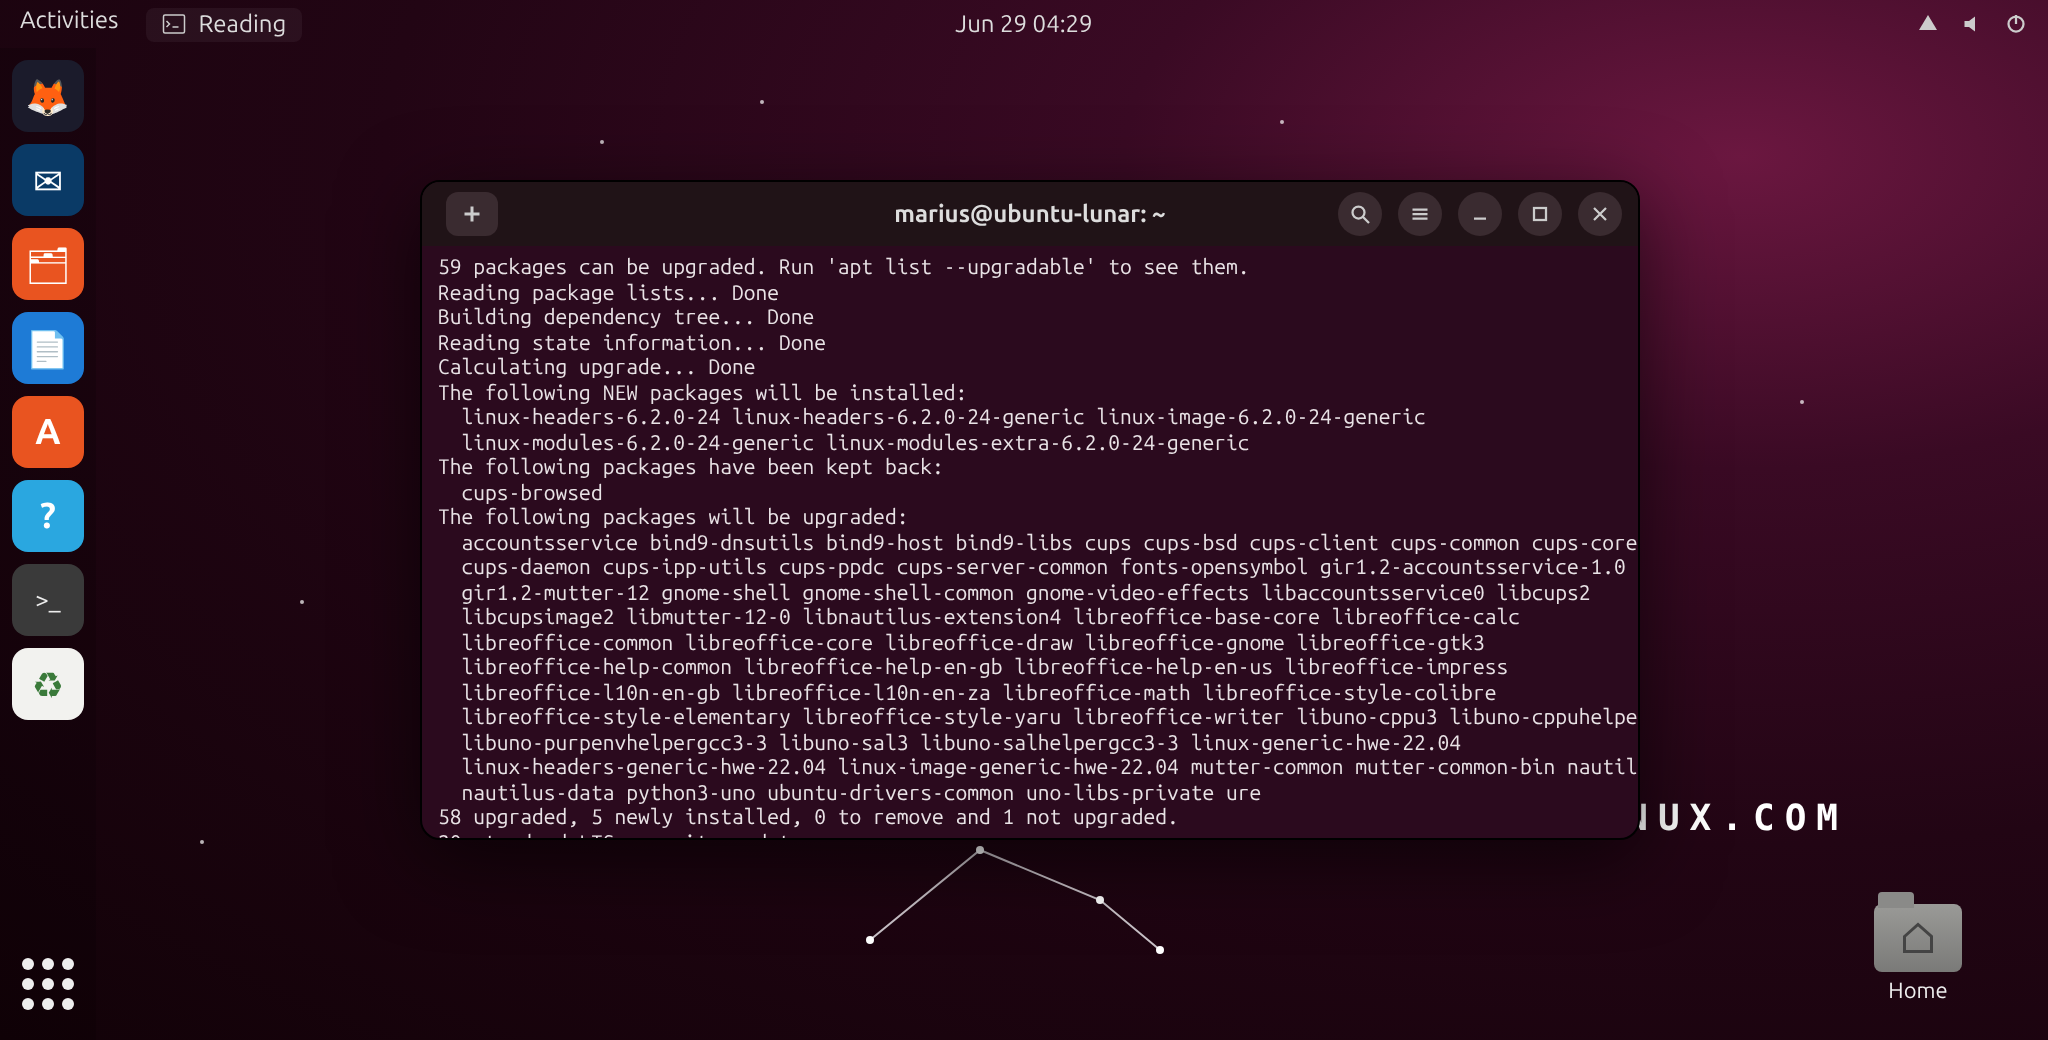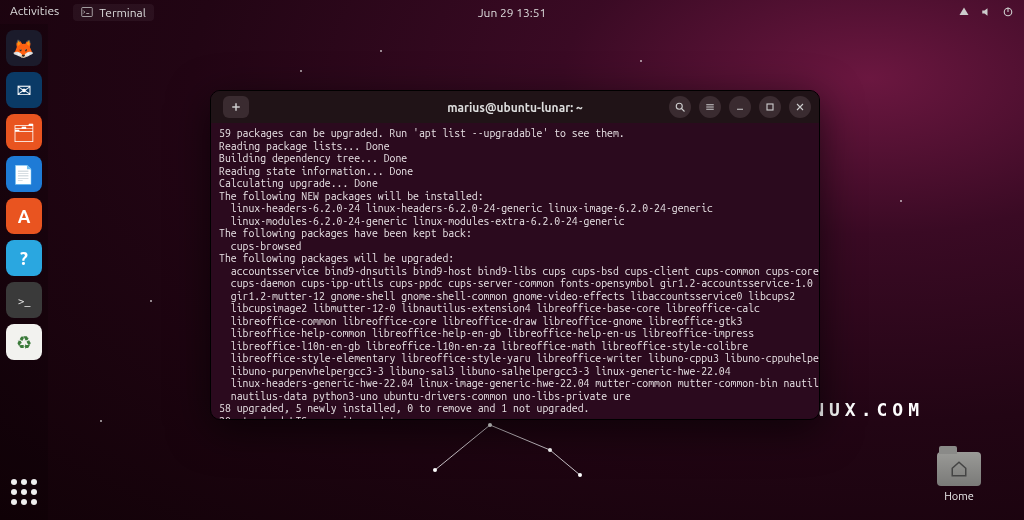--- a/index.html
+++ b/index.html
@@ -92,24 +92,24 @@
   </svg>
 
 <div class="topbar">
   <div class="left">
     <span>Activities</span>
     <span class="tab">
       <svg class="top-icon" viewBox="0 0 16 16">
           <rect x="1" y="2" width="14" height="12" rx="1" fill="none" stroke="#ccc"></rect>
           <path d="M3 6l2 2-2 2M7 10h4" stroke="#ccc" fill="none"></path>
         </svg>
-      <span>Terminal</span>
+      <span>Reading</span>
     </span>
   </div>
-  <div class="center">Jun 29  13:51</div>
+  <div class="center">Jun 29  04:29</div>
   <div class="right">
     <svg class="top-icon" viewBox="0 0 16 16">
         <path d="M8 2l6 10H2z" fill="#ccc"></path>
       </svg>
     <svg class="top-icon" viewBox="0 0 16 16">
         <path d="M3 6h3l4-3v10l-4-3H3z" fill="#ccc"></path>
       </svg>
     <svg class="top-icon" viewBox="0 0 16 16">
         <circle cx="8" cy="8" r="5" fill="none" stroke="#ccc" stroke-width="1.5"></circle>
         <line x1="8" y1="2" x2="8" y2="8" stroke="#ccc" stroke-width="1.5"></line>

